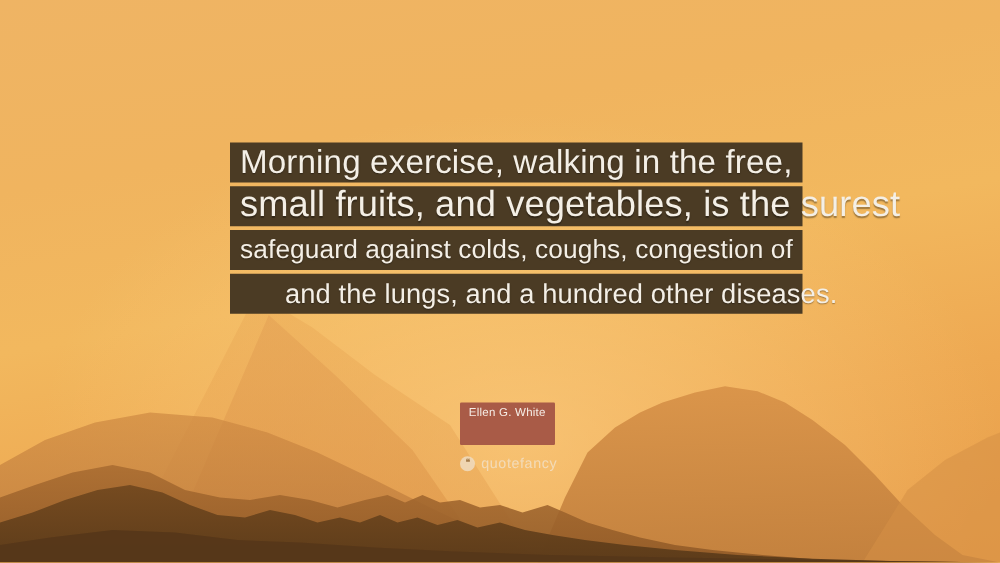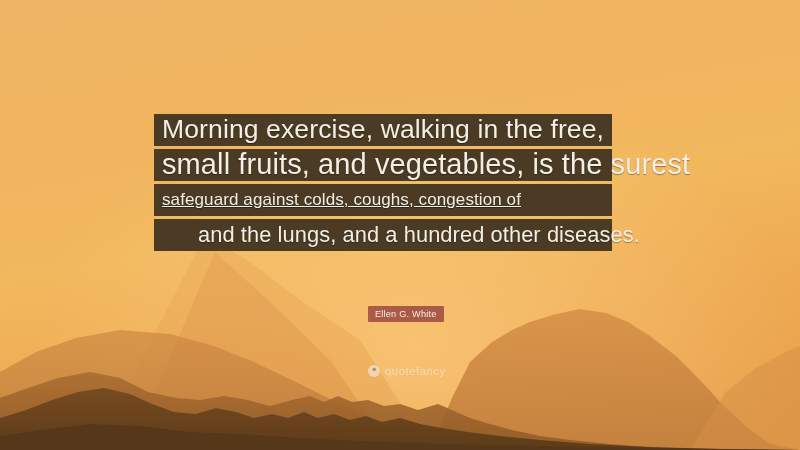--- a/index.html
+++ b/index.html
@@ -20,21 +20,21 @@
       linear-gradient(170deg, #EFB464 0%, #F0B45F 26%, #F2B85E 48%, #EEA952 72%, #E79D4A 100%);
   }
 
   
   .scene { position:absolute; left:0; top:0; width:800px; height:450px; }
   .scene svg { display:block; width:800px; height:450px; }
 
   
   #quote {
     position:absolute;
-    left:154px;
+    left:184px;
     top:114px;
     width:458px;
     z-index:6;
   }
   .qline {
     display:block;
     background:#4B3B24;
     color:#F4EFE6;
     font-size:19.4px;
     line-height:21px;
@@ -49,27 +49,27 @@
   .qline.l2 { font-size:18.2px; }
   .qline.l3 { font-size:19.8px; }
   .qline.l4 { font-size:18.3px; }
   .qline.l5 { font-size:18.0px; }
   .qline.l6 { font-size:19.0px;padding-left:44px; }
 
   
   #author {
     position:absolute;
     left:368px;
-    top:306px;
+    top:322px;
     z-index:7;
     background:#A95B47;
     color:#F6EDE6;
     font-size:9.2px;
     line-height:11px;
-    padding:3px 7px 2px 7px;
+    padding:3px 7px 20px 7px;
     letter-spacing:0.2px;
     white-space:nowrap;
     border-radius:1px;
   }
 
   
   #watermark {
     position:absolute;
     left:368px;
     top:365px;
@@ -184,21 +184,21 @@
         <path d="M 0 450 L 0 436 L 40 430 L 90 424 L 140 426 L 190 432
                  L 240 434 L 300 438 L 360 441 L 440 444 L 540 446
                  L 650 448 L 800 450 Z" fill="#55361A" opacity="0.9"></path>
       </g>
     </svg>
   </div>
 
   <div id="quote">
     <span class="qline l1" style="font-size: 26.55px;">Morning exercise, walking in the free,</span>
     <span class="qline l3" style="font-size: 29px;">small fruits, and vegetables, is the surest</span>
-    <span class="qline l4" style="font-size: 17px; text-decoration: underline;">safeguard against colds, coughs, congestion of</span>
+    <span class="qline l4" style="font-size: 21px;">safeguard against colds, coughs, congestion of</span>
     <span class="qline l6" style="font-size: 21.8px;">and the lungs, and a hundred other diseases.</span>
   </div>
 
   <div id="author">Ellen G. White</div>
 
   <div id="watermark">
     <span id="wm-badge">
       <span>❝</span>
     </span>
     <span id="wm-text">quotefancy</span>

